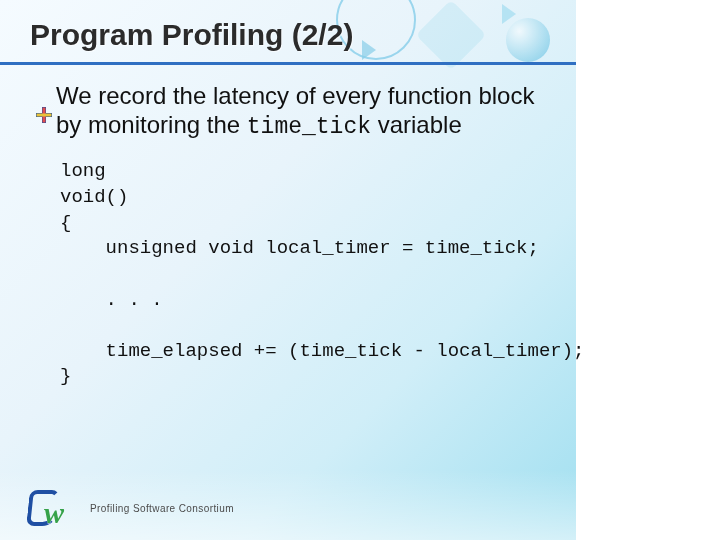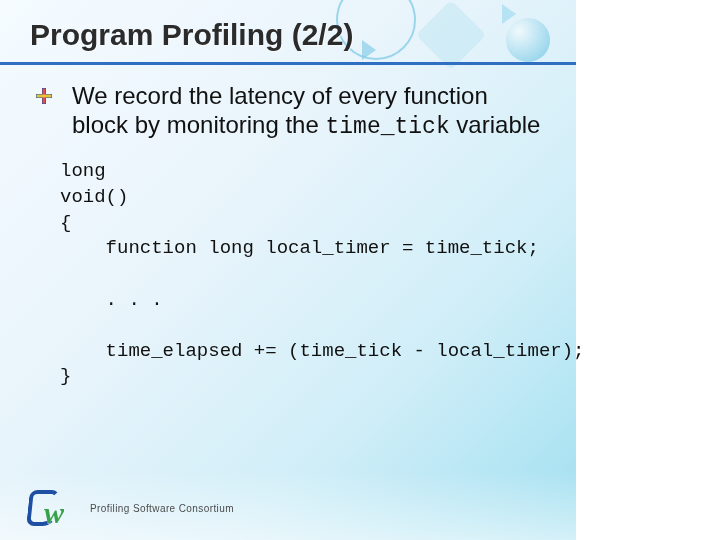--- a/index.html
+++ b/index.html
@@ -48,22 +48,22 @@
     text-shadow: 1px 1px 0 rgba(255,255,255,0.6);
     margin-bottom: 10px;
   }
   .hr-accent {
     height: 3px;
     background: #2f6fc2;
     margin: 0 -30px 16px -30px;
   }
   .bullet-row {
     display: flex;
-    align-items: flex-start;
-    gap: 20px;
+    align-items: center;
+    gap: 4px;
     margin: 0 4px 18px 6px;
   }
   .bullet-icon {
     width: 16px; height: 16px;
     margin-top: 7px;
     flex: 0 0 auto;
   }
   .bullet-text {
     font-size: 24px;
     color: #111;
@@ -148,21 +148,21 @@
         <rect x="0.5" y="6.5" width="15" height="3" fill="#e8c23a"></rect>
       </svg>
       <div class="bullet-text">
         <span>We record the latency of every function block by monitoring the </span><span class="mono">time_tick</span><span> variable</span>
       </div>
     </div>
 
     <div class="code-block"><span>long</span>
 <span>void()</span>
 <span>{</span>
-<span>    function long local_timer = time_tick;</span>
+<span>    unsigned void local_timer = time_tick;</span>
 <span></span>
 <span>    . . .</span>
 <span></span>
 <span>    time_elapsed += (time_tick - local_timer);</span>
 <span>}</span></div>
 
   </div>
 
   <div class="bottom-shine"></div>
 

